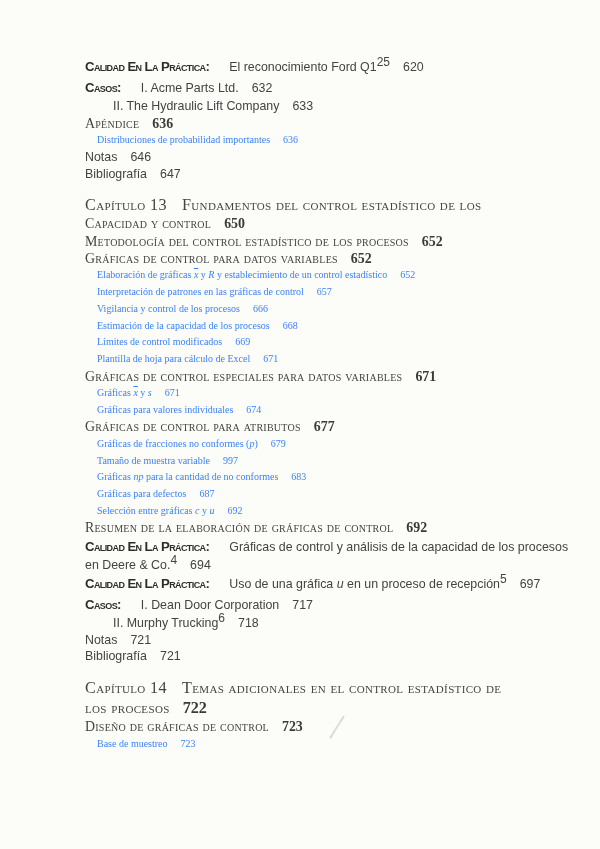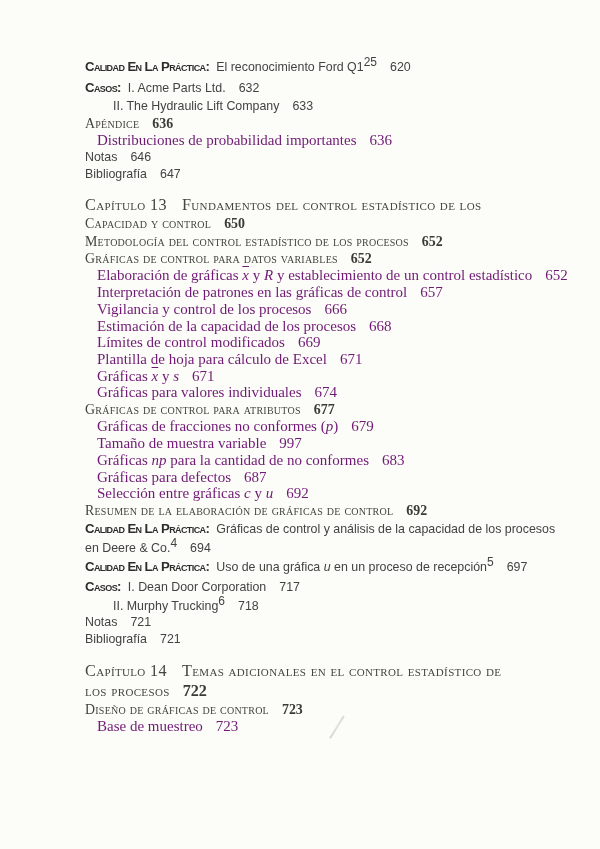--- a/index.html
+++ b/index.html
@@ -16,23 +16,23 @@
     box-sizing:border-box;
     padding:57px 0 0 85px;
     overflow:hidden;
     color:#3f3f3d;
   }
   .line { white-space:nowrap; }
 
   
   .l-sub {
     padding-left:12px;
-    font-size:15px;
+    font-size:10px;
     line-height:16.7px;
-    color:#701a75;
+    color:#3b82f6;
   }
   
   .l-section {
     font-variant:small-caps;
     font-size:13.9px;
     line-height:17.4px;
     letter-spacing:0.25px;
     color:#44433f;
   }
   
@@ -53,21 +53,21 @@
     line-height:16.7px;
     color:#434342;
   }
   .l-feature { line-height:19.5px; }
   .l-feature .label {
     font-weight:700;
     font-variant:small-caps;
     font-size:13.2px;
     letter-spacing:-0.6px;
     color:#2e2d2c;
-    margin-right:7px;
+    margin-right:20px;
   }
   .l-sans2 { padding-left:28px; }
 
   .page-num { margin-left:13px; }
   .l-section .page-num, .l-chapter .page-num {
     font-weight:700;
     letter-spacing:0;
     color:#3b3a36;
   }
 
@@ -100,20 +100,21 @@
       <div class="line l-chapter gap-before"><span class="label">Capítulo 13</span><span class="txt"><span>Fundamentos del control estadístico de los</span></span></div>
       <div class="line l-section"><span class="txt"><span>Capacidad y control</span></span><span class="page-num">650</span></div>
       <div class="line l-section"><span class="txt"><span>Metodología del control estadístico de los procesos</span></span><span class="page-num">652</span></div>
       <div class="line l-section"><span class="txt"><span>Gráficas de control para datos variables</span></span><span class="page-num">652</span></div>
       <div class="line l-sub"><span class="txt"><span>Elaboración de gráficas </span><span class="bar">x</span><span> y </span><span class="it">R</span><span> y establecimiento de un control estadístico</span></span><span class="page-num">652</span></div>
       <div class="line l-sub"><span class="txt"><span>Interpretación de patrones en las gráficas de control</span></span><span class="page-num">657</span></div>
       <div class="line l-sub"><span class="txt"><span>Vigilancia y control de los procesos</span></span><span class="page-num">666</span></div>
       <div class="line l-sub"><span class="txt"><span>Estimación de la capacidad de los procesos</span></span><span class="page-num">668</span></div>
       <div class="line l-sub"><span class="txt"><span>Límites de control modificados</span></span><span class="page-num">669</span></div>
       <div class="line l-sub"><span class="txt"><span>Plantilla de hoja para cálculo de Excel</span></span><span class="page-num">671</span></div>
+      <div class="line l-section"><span class="txt"><span>Gráficas de control especiales para datos variables</span></span><span class="page-num">671</span></div>
       <div class="line l-sub"><span class="txt"><span>Gráficas </span><span class="bar">x</span><span> y </span><span class="it">s</span></span><span class="page-num">671</span></div>
       <div class="line l-sub"><span class="txt"><span>Gráficas para valores individuales</span></span><span class="page-num">674</span></div>
       <div class="line l-section"><span class="txt"><span>Gráficas de control para atributos</span></span><span class="page-num">677</span></div>
       <div class="line l-sub"><span class="txt"><span>Gráficas de fracciones no conformes (</span><span class="it">p</span><span>)</span></span><span class="page-num">679</span></div>
       <div class="line l-sub"><span class="txt"><span>Tamaño de muestra variable</span></span><span class="page-num">997</span></div>
       <div class="line l-sub"><span class="txt"><span>Gráficas </span><span class="it">np</span><span> para la cantidad de no conformes</span></span><span class="page-num">683</span></div>
       <div class="line l-sub"><span class="txt"><span>Gráficas para defectos</span></span><span class="page-num">687</span></div>
       <div class="line l-sub"><span class="txt"><span>Selección entre gráficas </span><span class="it">c</span><span> y </span><span class="it">u</span></span><span class="page-num">692</span></div>
       <div class="line l-section"><span class="txt"><span>Resumen de la elaboración de gráficas de control</span></span><span class="page-num">692</span></div>
       <div class="line l-feature"><span class="label">Calidad En La Práctica:</span><span class="txt"><span>Gráficas de control y análisis de la capacidad de los procesos</span></span></div>

